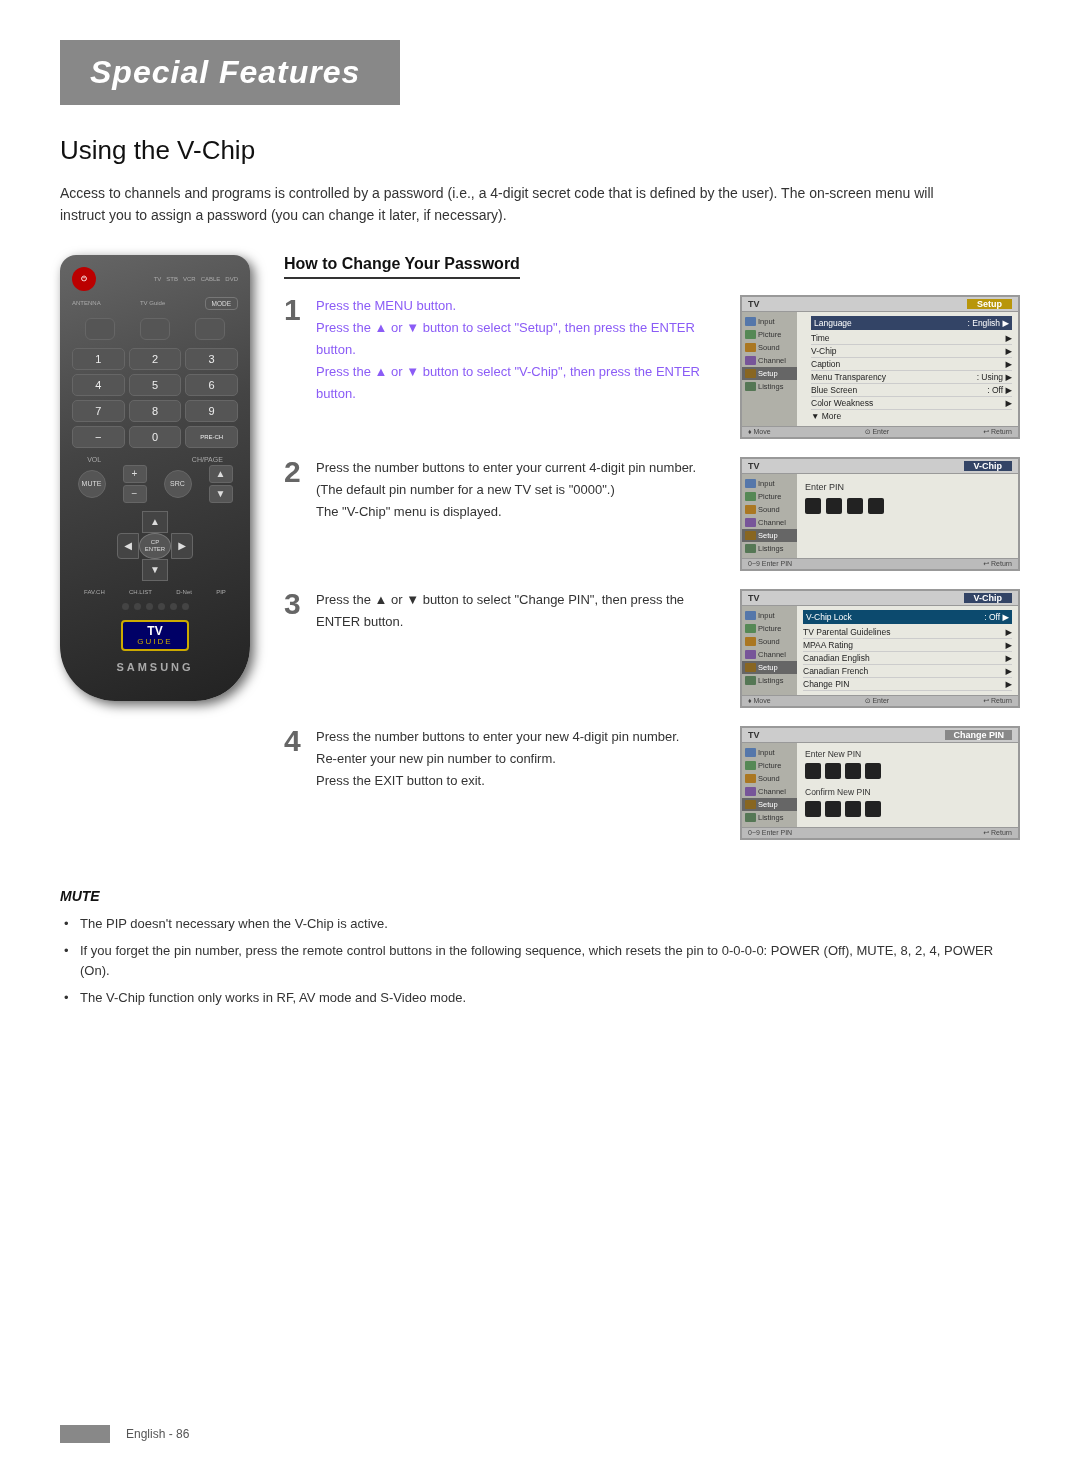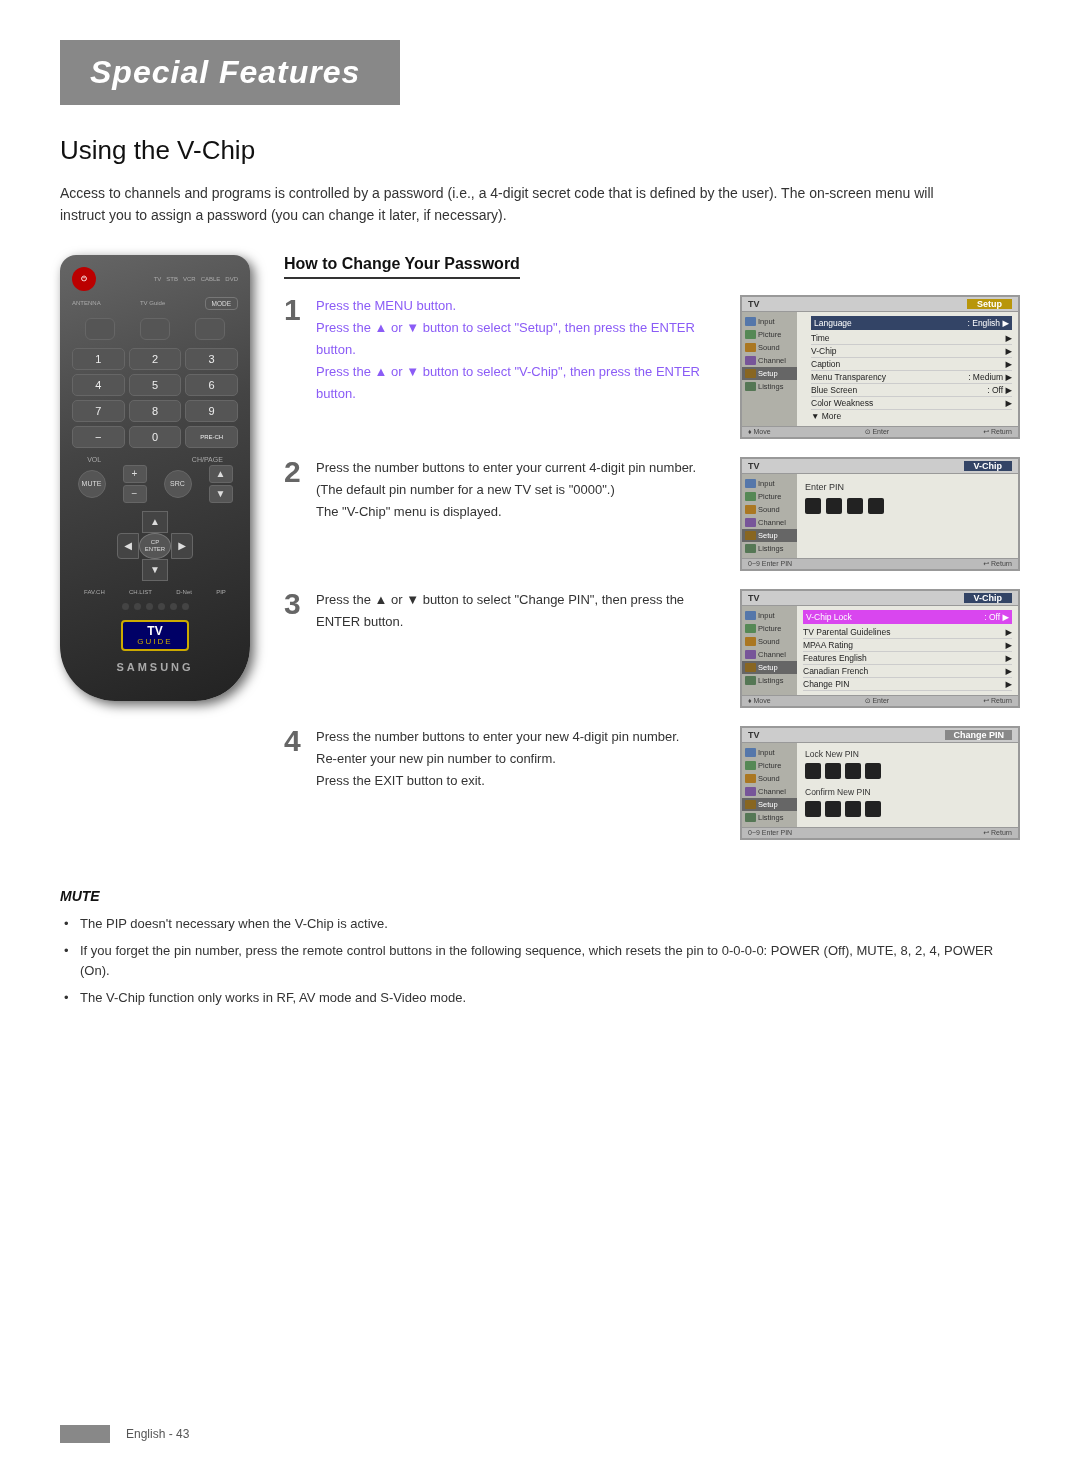--- a/index.html
+++ b/index.html
@@ -197,21 +197,21 @@
               <div style="display:flex;justify-content:space-between;font-size:8.5px;color:#222;padding:1px 0;border-bottom:1px solid #ccc;">
                 <span>V-Chip</span>
                   <span>▶</span>
               </div>
               <div style="display:flex;justify-content:space-between;font-size:8.5px;color:#222;padding:1px 0;border-bottom:1px solid #ccc;align-items:center;">
                 <span>Caption</span>
                   <span>▶</span>
               </div>
               <div style="display:flex;justify-content:space-between;font-size:8.5px;color:#222;padding:1px 0;border-bottom:1px solid #ccc;">
                 <span>Menu Transparency</span>
-                  <span>: Medium ▶</span>
+                  <span>: Using ▶</span>
               </div>
               <div style="display:flex;justify-content:space-between;font-size:8.5px;color:#222;padding:1px 0;border-bottom:1px solid #ccc;">
                 <span>Blue Screen</span>
                   <span>: Off ▶</span>
               </div>
               <div style="display:flex;justify-content:space-between;font-size:8.5px;color:#222;padding:1px 0;border-bottom:1px solid #ccc;">
                 <span>Color Weakness</span>
                   <span>▶</span>
               </div>
               <div style="font-size:8.5px;color:#222;padding:1px 0;">▼ More</div>
@@ -284,34 +284,34 @@
           <div style="display:flex;">
             <div style="width:55px;background:#b0b0a8;padding:3px 0;">
               <div style="display:flex;align-items:center;gap:2px;padding:2px 3px;font-size:7.5px;color:#333;"><div style="width:11px;height:9px;background:#5577aa;border-radius:1px;flex-shrink:0;"></div>Input</div>
               <div style="display:flex;align-items:center;gap:2px;padding:2px 3px;font-size:7.5px;color:#333;"><div style="width:11px;height:9px;background:#558855;border-radius:1px;flex-shrink:0;"></div>Picture</div>
               <div style="display:flex;align-items:center;gap:2px;padding:2px 3px;font-size:7.5px;color:#333;"><div style="width:11px;height:9px;background:#aa7722;border-radius:1px;flex-shrink:0;"></div>Sound</div>
               <div style="display:flex;align-items:center;gap:2px;padding:2px 3px;font-size:7.5px;color:#333;"><div style="width:11px;height:9px;background:#775599;border-radius:1px;flex-shrink:0;"></div>Channel</div>
               <div style="display:flex;align-items:center;gap:2px;padding:2px 3px;font-size:7.5px;color:#fff;background:#666;"><div style="width:11px;height:9px;background:#886622;border-radius:1px;flex-shrink:0;"></div>Setup</div>
               <div style="display:flex;align-items:center;gap:2px;padding:2px 3px;font-size:7.5px;color:#333;"><div style="width:11px;height:9px;background:#557755;border-radius:1px;flex-shrink:0;"></div>Listings</div>
             </div>
             <div style="flex:1;padding:4px 6px;">
-              <div style="display:flex;justify-content:space-between;font-size:8.5px;color:#fff;background:#d946ef;padding:2px 3px;margin-bottom:2px;">
+              <div style="display:flex;justify-content:space-between;font-size:8.5px;color:#fff;background:#0c4a6e;padding:2px 3px;margin-bottom:2px;">
                 <span>V-Chip Lock</span>
                   <span>: Off ▶</span>
               </div>
               <div style="display:flex;justify-content:space-between;font-size:8.5px;color:#222;padding:1px 0;border-bottom:1px solid #ccc;">
                 <span>TV Parental Guidelines</span>
                   <span>▶</span>
               </div>
               <div style="display:flex;justify-content:space-between;font-size:8.5px;color:#222;padding:1px 0;border-bottom:1px solid #ccc;">
                 <span>MPAA Rating</span>
                   <span>▶</span>
               </div>
               <div style="display:flex;justify-content:space-between;font-size:8.5px;color:#222;padding:1px 0;border-bottom:1px solid #ccc;">
-                <span>Features English</span>
+                <span>Canadian English</span>
                   <span>▶</span>
               </div>
               <div style="display:flex;justify-content:space-between;font-size:8.5px;color:#222;padding:1px 0;border-bottom:1px solid #ccc;">
                 <span>Canadian French</span>
                   <span>▶</span>
               </div>
               <div style="display:flex;justify-content:space-between;font-size:8.5px;color:#222;padding:1px 0;border-bottom:1px solid #ccc;">
                 <span>Change PIN</span>
                   <span>▶</span>
               </div>
@@ -344,21 +344,21 @@
           <div style="display:flex;">
             <div style="width:55px;background:#b0b0a8;padding:3px 0;">
               <div style="display:flex;align-items:center;gap:2px;padding:2px 3px;font-size:7.5px;color:#333;"><div style="width:11px;height:9px;background:#5577aa;border-radius:1px;flex-shrink:0;"></div>Input</div>
               <div style="display:flex;align-items:center;gap:2px;padding:2px 3px;font-size:7.5px;color:#333;"><div style="width:11px;height:9px;background:#558855;border-radius:1px;flex-shrink:0;"></div>Picture</div>
               <div style="display:flex;align-items:center;gap:2px;padding:2px 3px;font-size:7.5px;color:#333;"><div style="width:11px;height:9px;background:#aa7722;border-radius:1px;flex-shrink:0;"></div>Sound</div>
               <div style="display:flex;align-items:center;gap:2px;padding:2px 3px;font-size:7.5px;color:#333;"><div style="width:11px;height:9px;background:#775599;border-radius:1px;flex-shrink:0;"></div>Channel</div>
               <div style="display:flex;align-items:center;gap:2px;padding:2px 3px;font-size:7.5px;color:#fff;background:#666;"><div style="width:11px;height:9px;background:#886622;border-radius:1px;flex-shrink:0;"></div>Setup</div>
               <div style="display:flex;align-items:center;gap:2px;padding:2px 3px;font-size:7.5px;color:#333;"><div style="width:11px;height:9px;background:#557755;border-radius:1px;flex-shrink:0;"></div>Listings</div>
             </div>
             <div style="flex:1;padding:6px 8px;">
-              <div style="font-size:8.5px;color:#333;margin-bottom:4px;">Lock New PIN</div>
+              <div style="font-size:8.5px;color:#333;margin-bottom:4px;">Enter New PIN</div>
               <div style="display:flex;gap:4px;margin-bottom:8px;">
                 <div style="width:16px;height:16px;background:#222;border-radius:2px;"></div>
                 <div style="width:16px;height:16px;background:#222;border-radius:2px;"></div>
                 <div style="width:16px;height:16px;background:#222;border-radius:2px;"></div>
                 <div style="width:16px;height:16px;background:#222;border-radius:2px;"></div>
               </div>
               <div style="font-size:8.5px;color:#333;margin-bottom:4px;">Confirm New PIN</div>
               <div style="display:flex;gap:4px;">
                 <div style="width:16px;height:16px;background:#222;border-radius:2px;"></div>
                 <div style="width:16px;height:16px;background:#222;border-radius:2px;"></div>
@@ -390,14 +390,14 @@
     <div style="font-size:13px;line-height:1.6;color:#333;padding-left:20px;position:relative;margin-bottom:6px;">
       <span style="position:absolute;left:4px;">•</span>
       <span>The V-Chip function only works in RF, AV mode and S-Video mode.</span>
     </div>
   </div>
 
 </div>
 
 <div style="position:absolute;bottom:30px;left:60px;right:60px;display:flex;align-items:center;gap:16px;">
   <div style="width:50px;height:18px;background:#888;"></div>
-  <span style="font-size:12px;color:#555;">English - 43</span>
+  <span style="font-size:12px;color:#555;">English - 86</span>
 </div>
 
 </body></html>

